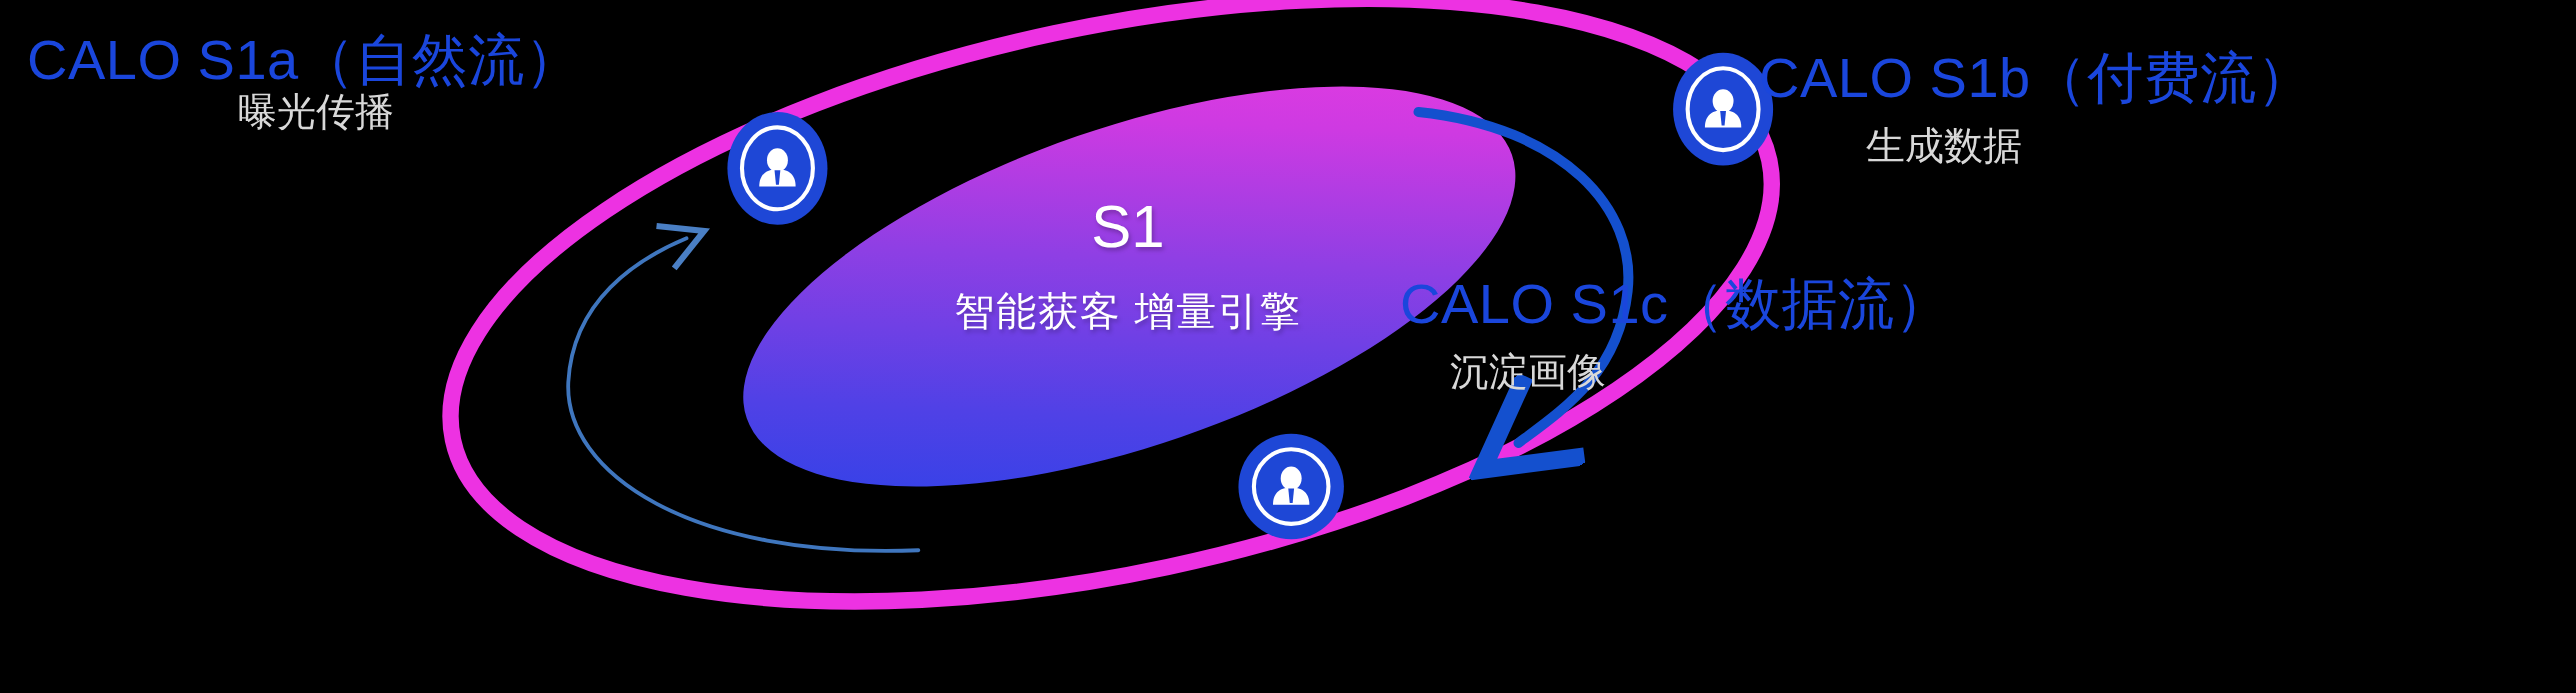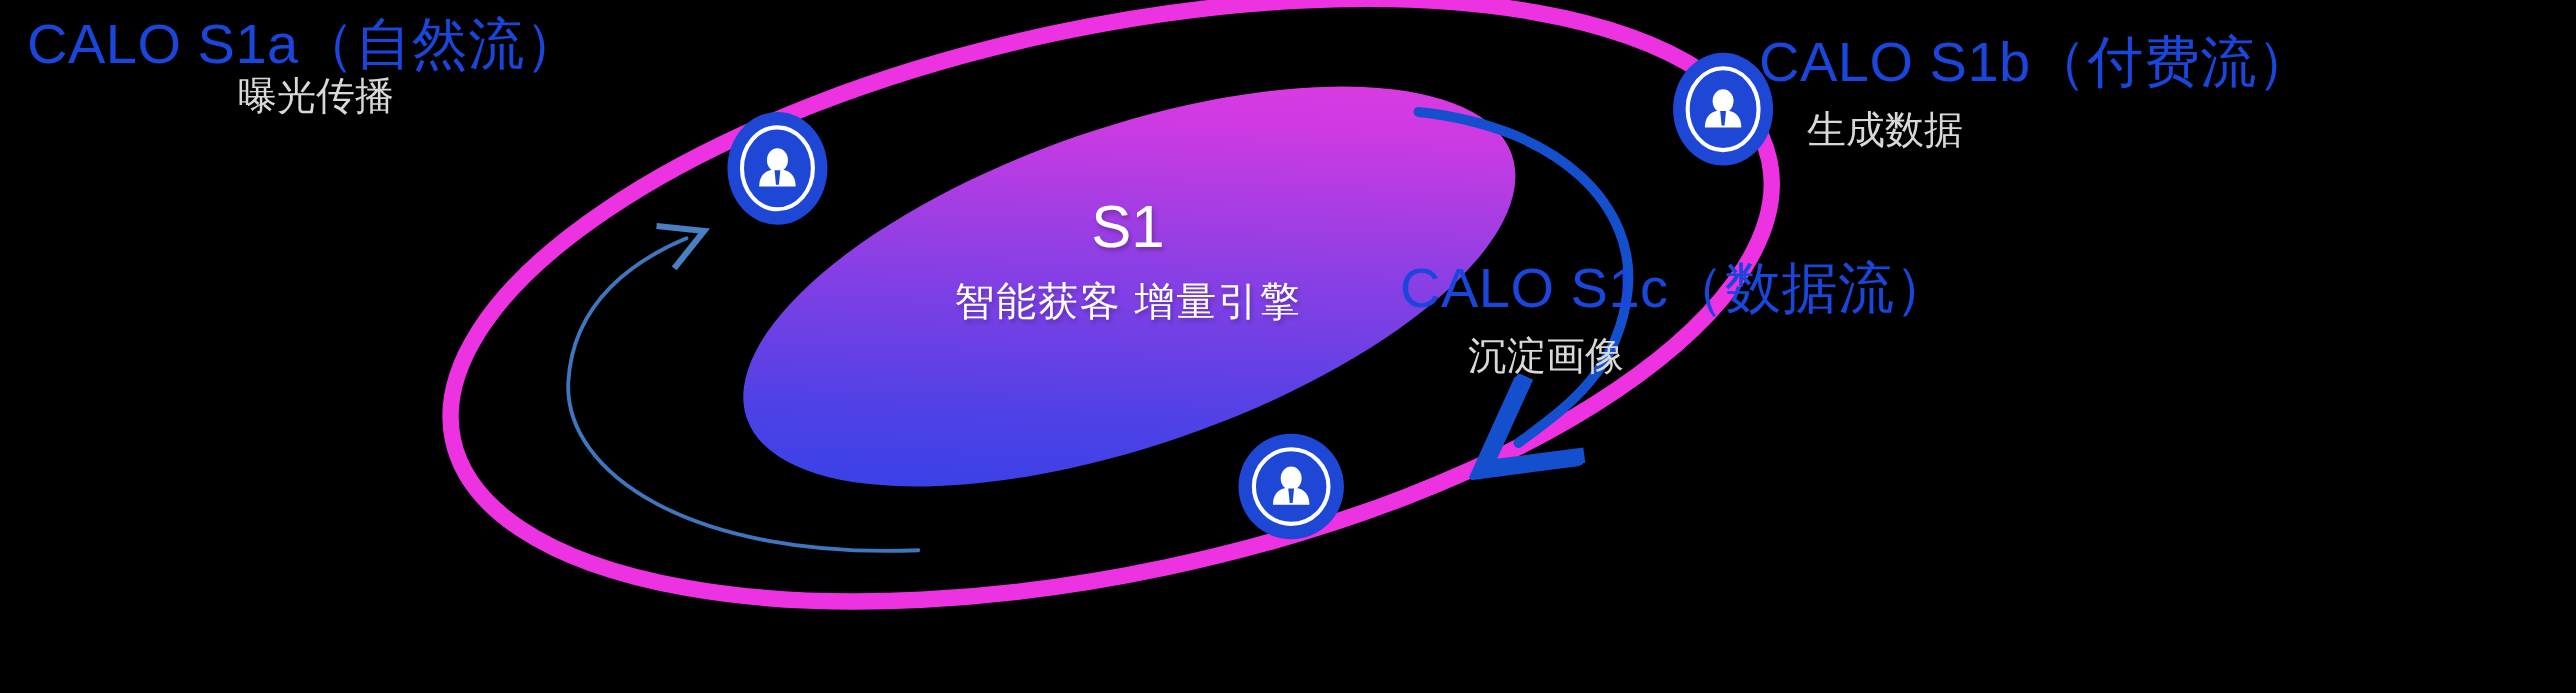--- a/index.html
+++ b/index.html
@@ -14,38 +14,39 @@
 
   
   .labelgrp{position:absolute;white-space:nowrap;}
   .calo-title{
     color:#1A46DC;
     font-size:56px;
     line-height:1.02;
     letter-spacing:0.5px;
     font-weight:400;
     white-space:nowrap;
+    margin-top:16px;
   }
   .calo-sub{
     color:#D8D8D8;
     font-size:39px;
     line-height:1.05;
     font-weight:400;
     white-space:nowrap;
   }
 
   
   #lbl-s1a{left:27px;top:14.5px;}
   #lbl-s1a .calo-sub{margin-top:4px;margin-left:211px;}
 
   #lbl-s1b{left:1759px;top:33px;}
-  #lbl-s1b .calo-sub{margin-top:20px;margin-left:48px;}
+  #lbl-s1b .calo-sub{margin-top:20px;margin-left:107px;}
 
   #lbl-s1c{left:1400px;top:259px;}
-  #lbl-s1c .calo-sub{margin-top:20px;margin-left:68px;}
+  #lbl-s1c .calo-sub{margin-top:20px;margin-left:50px;}
 
   
   #core-text{
     position:absolute;
     left:855px;top:171px;
     width:546px;
     text-align:center;
     pointer-events:none;
   }
   #core-title{
@@ -53,21 +54,21 @@
     font-size:60px;
     line-height:1;
     font-weight:400;
     text-shadow:1.8px 2.7px 4.5px rgba(0,0,0,.25);
     margin-top:26px;
   }
   #core-sub{
     color:#FFFFFF;
     font-size:40px;
     line-height:1;
-    margin-top:24px;
+    margin-top:34px;
     font-weight:400;
     letter-spacing:1.8px;
     text-shadow:1.8px 2.7px 4.5px rgba(0,0,0,.25);
   }
 </style>
 </head>
 <body>
 
 <div id="stage">
 

